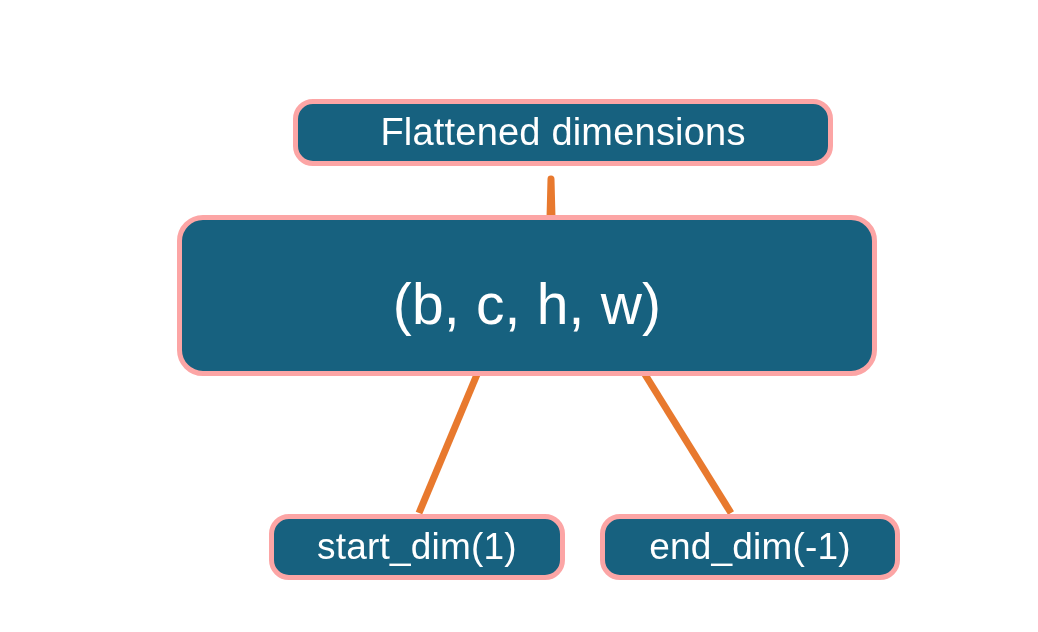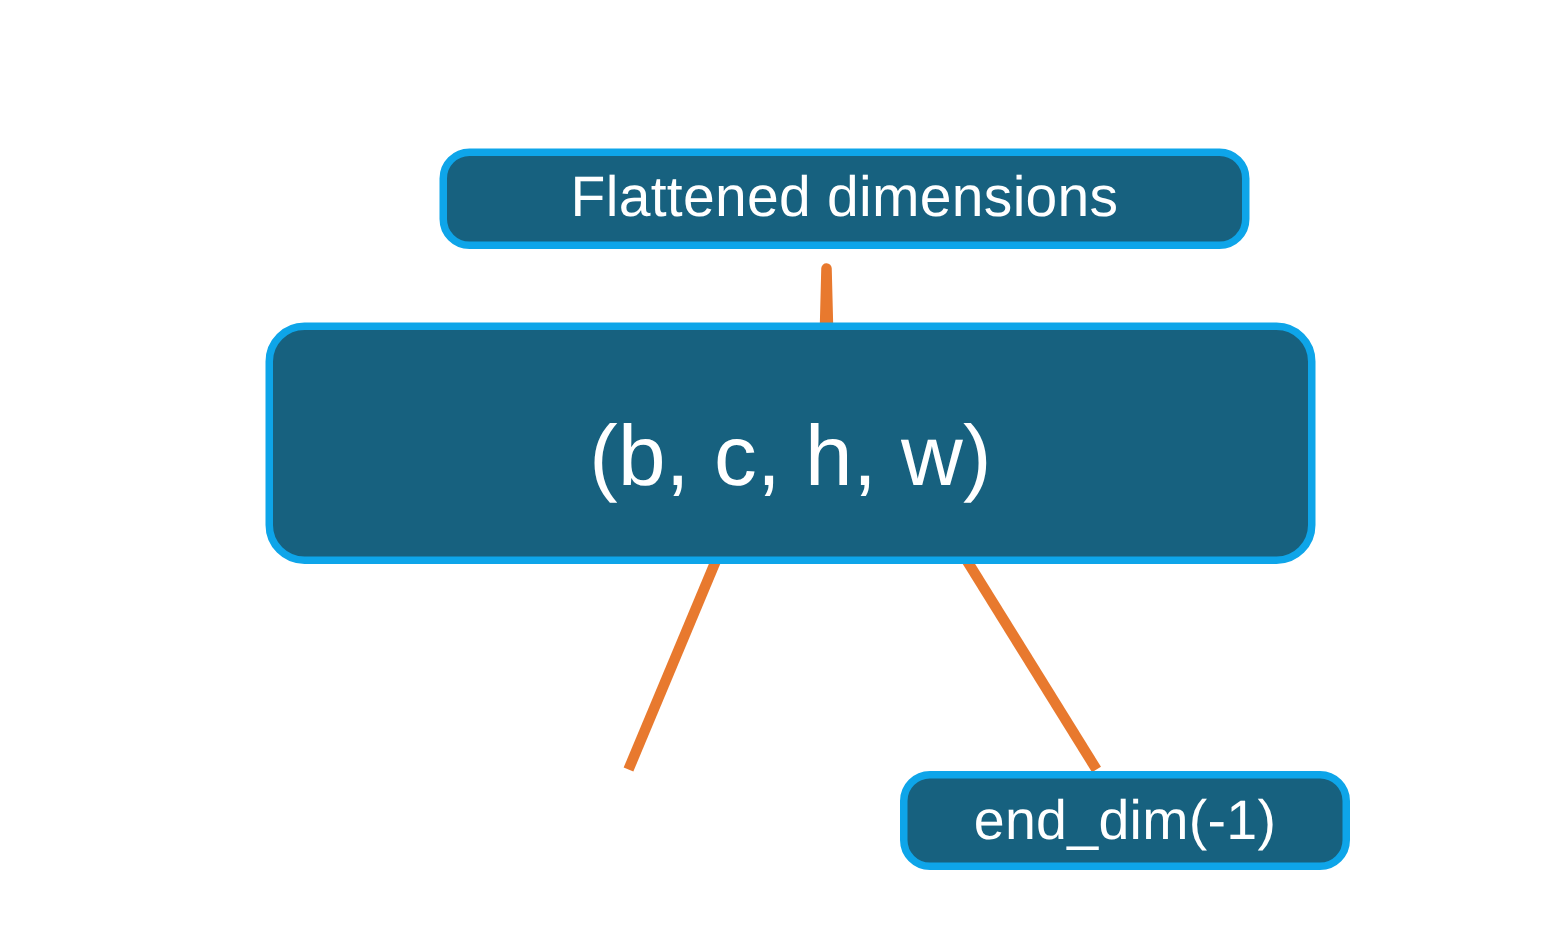--- a/index.html
+++ b/index.html
@@ -12,21 +12,21 @@
     width: 1038px;
     height: 632px;
     background: #ffffff;
     overflow: hidden;
     font-family: "Liberation Sans", sans-serif;
   }
   .node {
     position: absolute;
     box-sizing: border-box;
     background: #17617f;
-    border: 5px solid #0ea5e9;
+    border: 5px solid #fca5a5;
     border-radius: 20px;
     display: flex;
     align-items: center;
     justify-content: center;
     color: #ffffff;
     font-weight: 400;
     letter-spacing: 0.2px;
     white-space: nowrap;
   }
   #node-flattened {
@@ -102,18 +102,21 @@
   </svg>
 
   <div class="node" id="node-flattened">
     <span class="node-text">Flattened dimensions</span>
   </div>
 
   <div class="node" id="node-tuple">
     <span class="node-text">(b, c, h, w)</span>
   </div>
 
+  <div class="node" id="node-startdim">
+    <span class="node-text">start_dim(1)</span>
+  </div>
 
   <div class="node" id="node-enddim">
     <span class="node-text">end_dim(-1)</span>
   </div>
 
 </div>
 
 </body></html>

